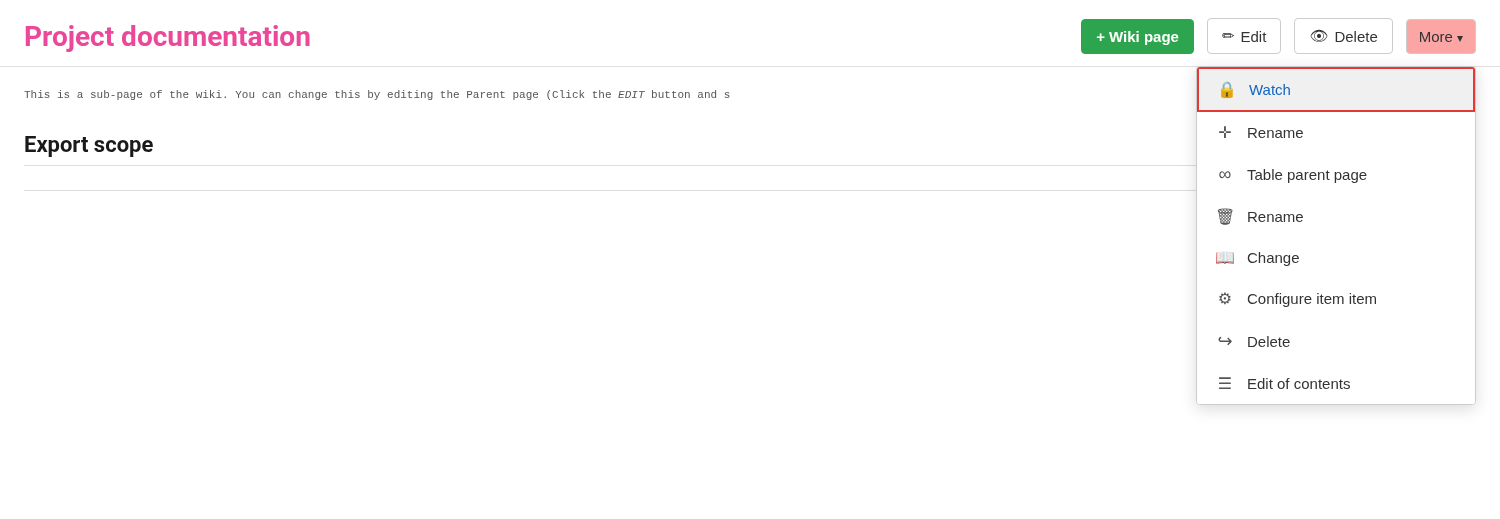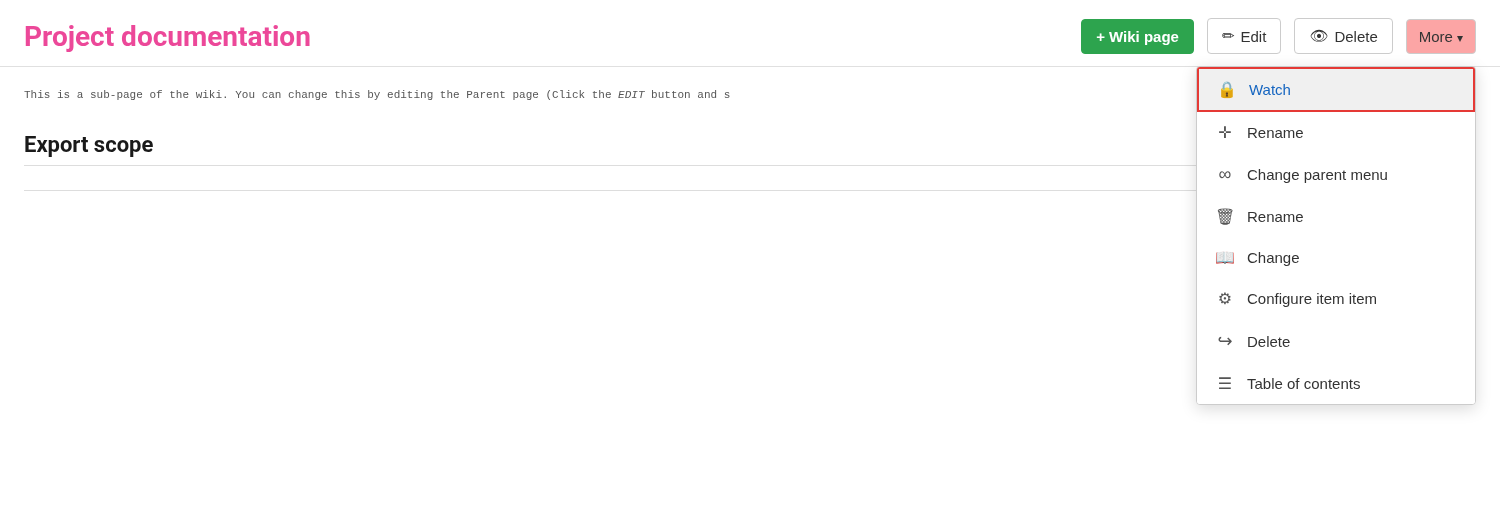--- a/index.html
+++ b/index.html
@@ -187,35 +187,35 @@
   <button class="dropdown-item highlighted">
     <span class="item-icon item-icon-lock">🔒</span>
     <span>Watch</span>
   </button>
   <button class="dropdown-item">
     <span class="item-icon">✛</span>
     <span>Rename</span>
   </button>
   <button class="dropdown-item">
     <span class="item-icon" style="font-size:18px;">∞</span>
-    <span>Change parent menu</span>
+    <span>Table parent page</span>
   </button>
   <button class="dropdown-item">
     <span class="item-icon">🗑</span>
     <span>Rename</span>
   </button>
   <button class="dropdown-item">
     <span class="item-icon">📖</span>
     <span>Change</span>
   </button>
   <button class="dropdown-item">
     <span class="item-icon">⚙</span>
     <span>Configure item item</span>
   </button>
   <button class="dropdown-item">
     <span class="item-icon" style="font-size:18px;">↪</span>
     <span>Delete</span>
   </button>
   <button class="dropdown-item">
     <span class="item-icon">☰</span>
-    <span>Table of contents</span>
+    <span>Edit of contents</span>
   </button>
 </div>
 
 </body></html>

